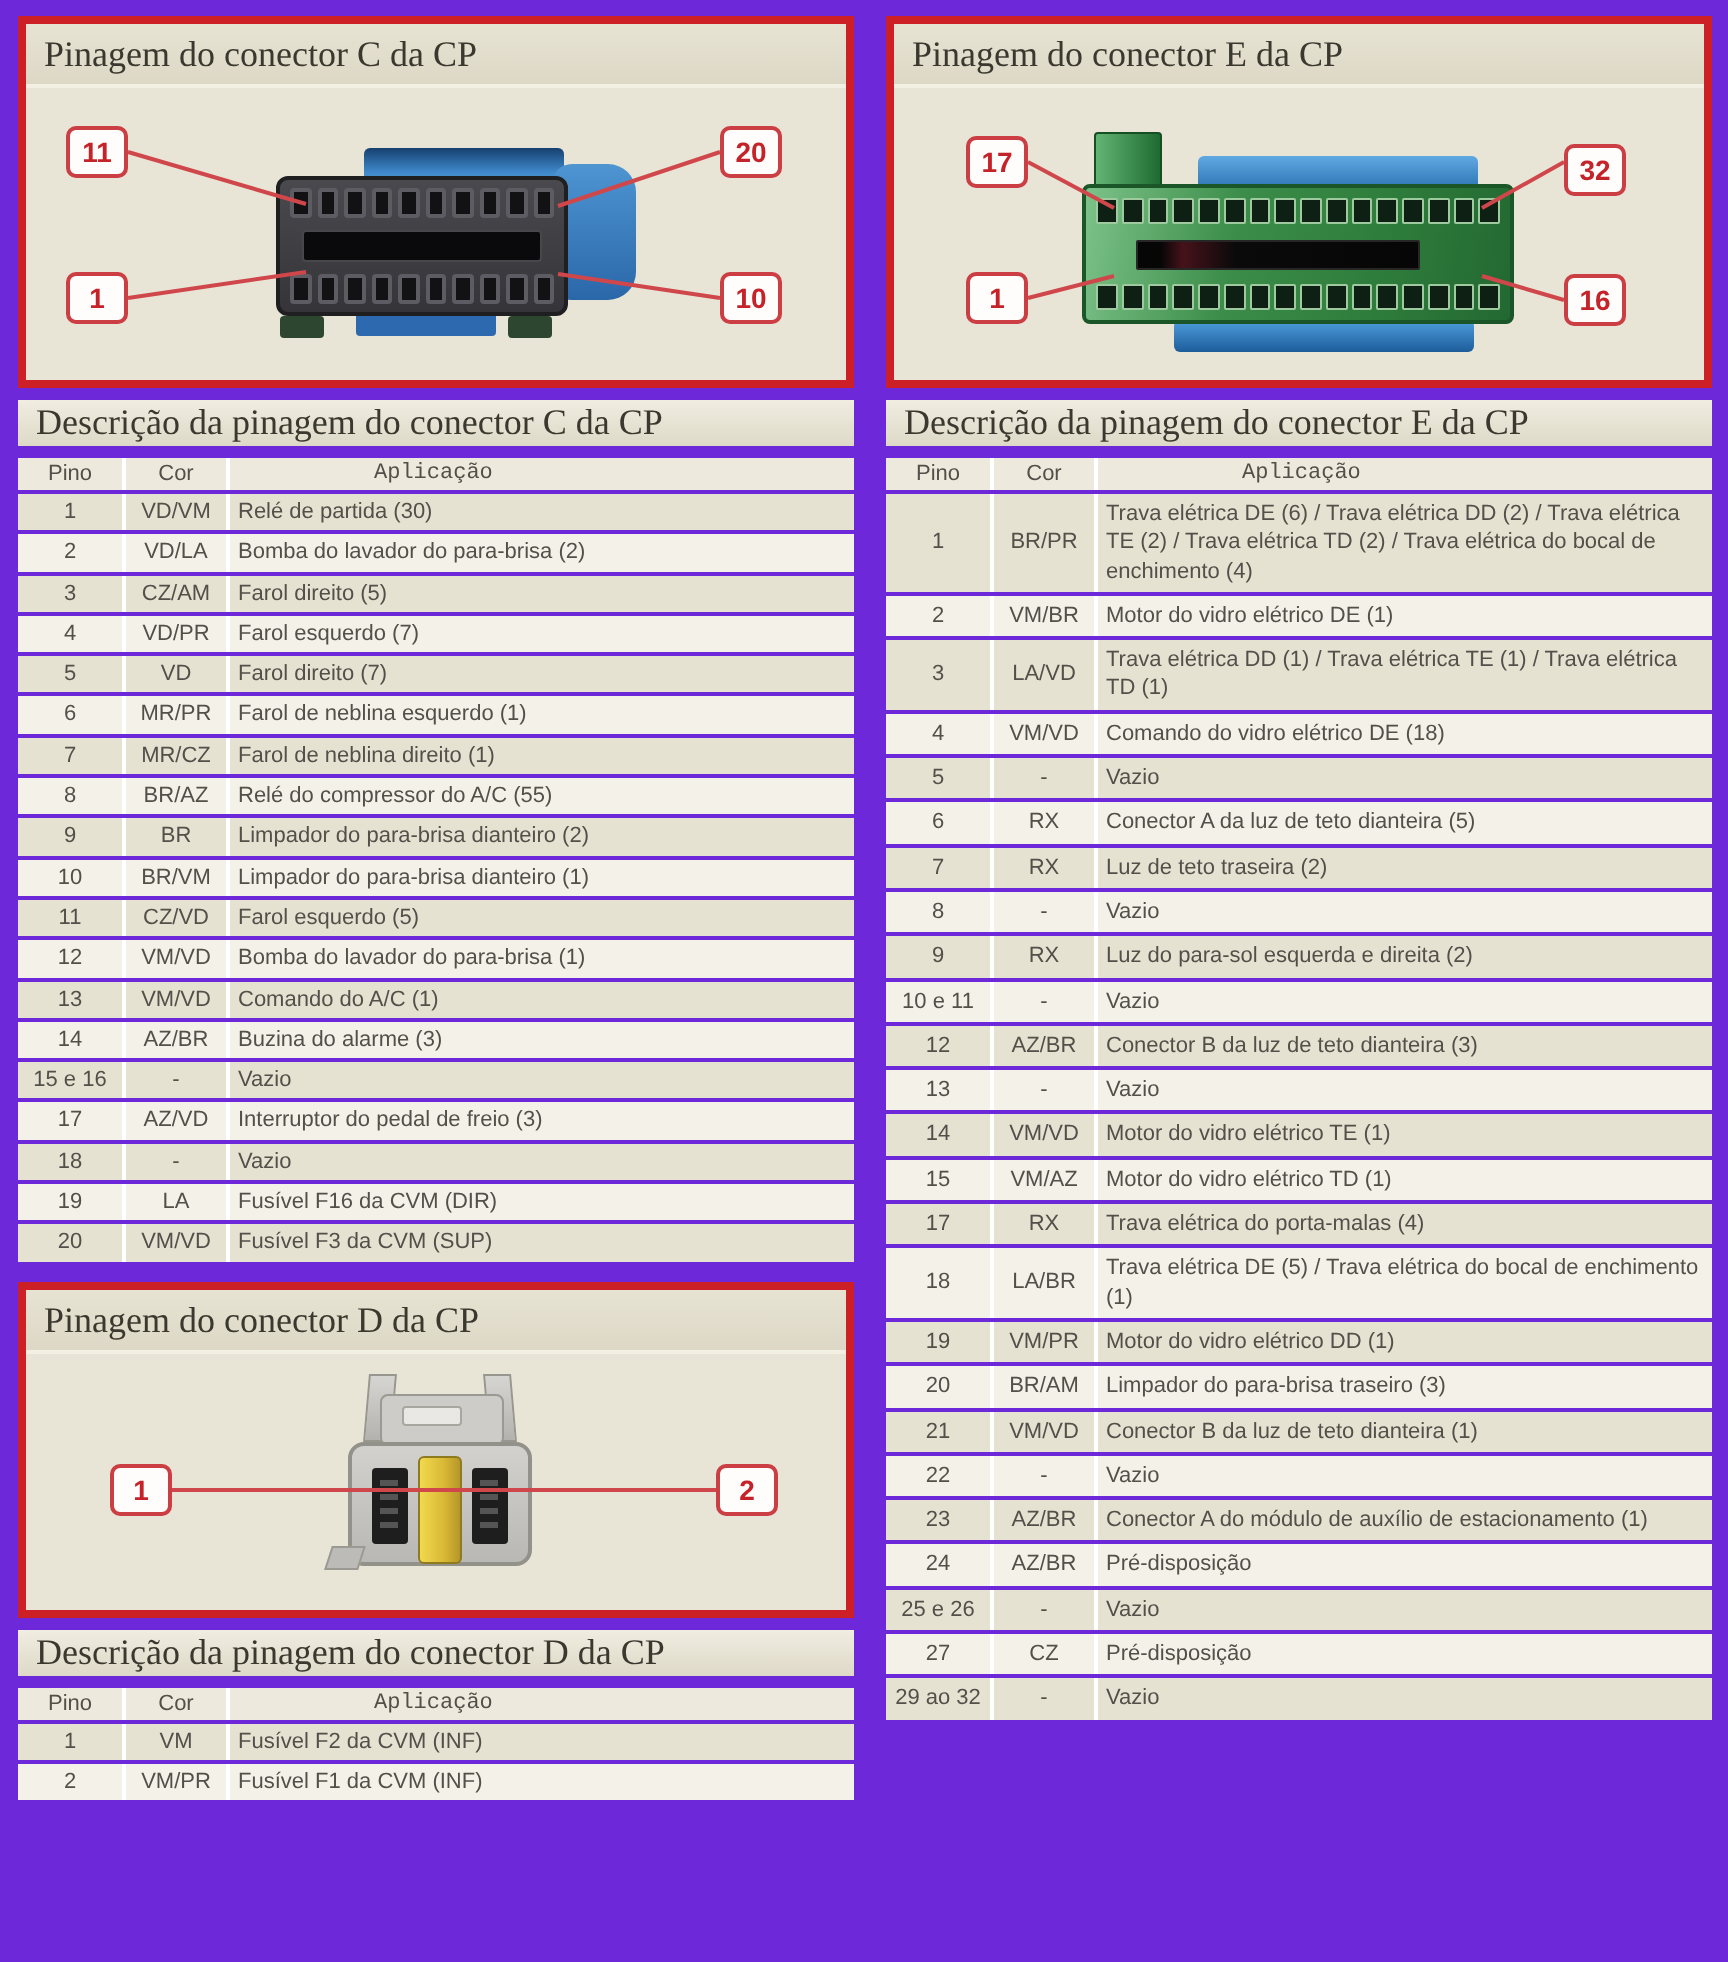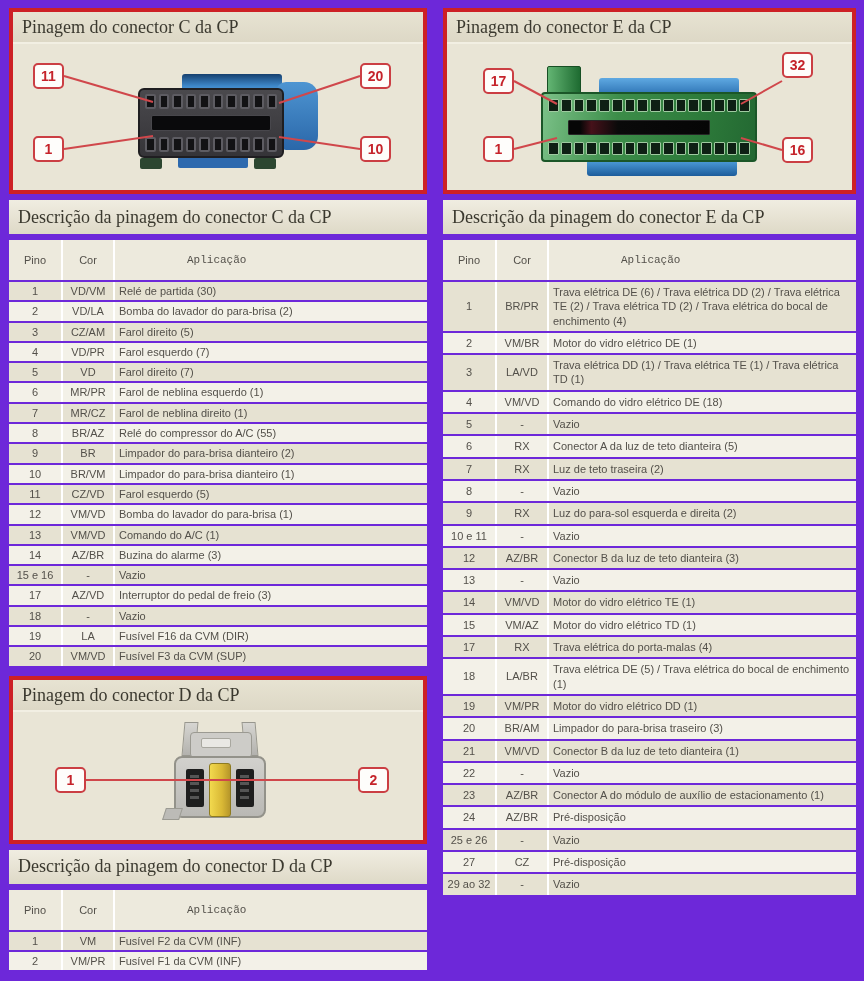--- a/index.html
+++ b/index.html
@@ -13,28 +13,28 @@
   .pinbox{position:relative;margin-top:8px;border:4px solid #cd2026;background:#e9e5d6;
           box-sizing:border-box;}
   .h186{height:186px;}
   .h168{height:168px;}
   .panel-title{height:30px;line-height:30px;padding-left:9px;
                font-family:"Liberation Serif",serif;font-size:18px;color:#3b392f;
                background:linear-gradient(#e7e3d2,#ddd8c6);
                border-bottom:2px solid #f2efe3;}
 
   
-  .desc-band{margin-top:6px;height:34px;display:flex;align-items:center;padding-left:9px;
+  .desc-band{margin-top:6px;height:23px;display:flex;align-items:center;padding-left:9px;
              box-sizing:border-box;background:linear-gradient(#f0ede1,#ded9c7);}
   .desc-band span{font-family:"Liberation Serif",serif;font-size:18px;color:#3b392f;}
 
   
   table.pintable{margin-top:4px;width:100%;border-collapse:separate;border-spacing:0 2px;
                  font-size:11px;color:#53504a;table-layout:fixed;}
-  table.pintable th{background:#edeadd;font-weight:400;padding:14px 0;text-align:center;}
+  table.pintable th{background:#edeadd;font-weight:400;padding:2px 0;text-align:center;}
   table.pintable th.c2{text-align:left;padding-left:72px;font-family:Liberation Mono, monospace;}
   table.pintable td{padding:2px 4px;vertical-align:middle;line-height:1.3;}
   table.roomy td{padding:3px 4px;}
   table.pintable .c0{width:52px;text-align:center;}
   table.pintable .c1{width:50px;text-align:center;}
   table.pintable td.c1,table.pintable th.c1,
   table.pintable td.c2,table.pintable th.c2{border-left:2px solid #fff;}
   table.pintable tbody tr:nth-child(odd) td{background:#e6e2d2;}
   table.pintable tbody tr:nth-child(even) td{background:#f3f1e8;}
 
@@ -371,21 +371,21 @@
       </div>
 
       <svg class="lines" width="405" height="178">
         <line x1="67" y1="69" x2="110" y2="92" stroke="#d0474b" stroke-width="2"></line>
         <line x1="67" y1="137" x2="110" y2="126" stroke="#d0474b" stroke-width="2"></line>
         <line x1="335" y1="69" x2="294" y2="92" stroke="#d0474b" stroke-width="2"></line>
         <line x1="335" y1="138" x2="294" y2="126" stroke="#d0474b" stroke-width="2"></line>
       </svg>
 
       <div class="callout" style="left:36px;top:56px">17</div>
-      <div class="callout" style="left:335px;top:40px">32</div>
+      <div class="callout" style="left:335px;top:60px">32</div>
       <div class="callout" style="left:36px;top:124px">1</div>
       <div class="callout" style="left:335px;top:125px">16</div>
     </section>
 
     <div class="desc-band">
       <span>Descrição da pinagem do conector E da CP</span>
     </div>
 
     <table class="pintable roomy">
         <thead>

